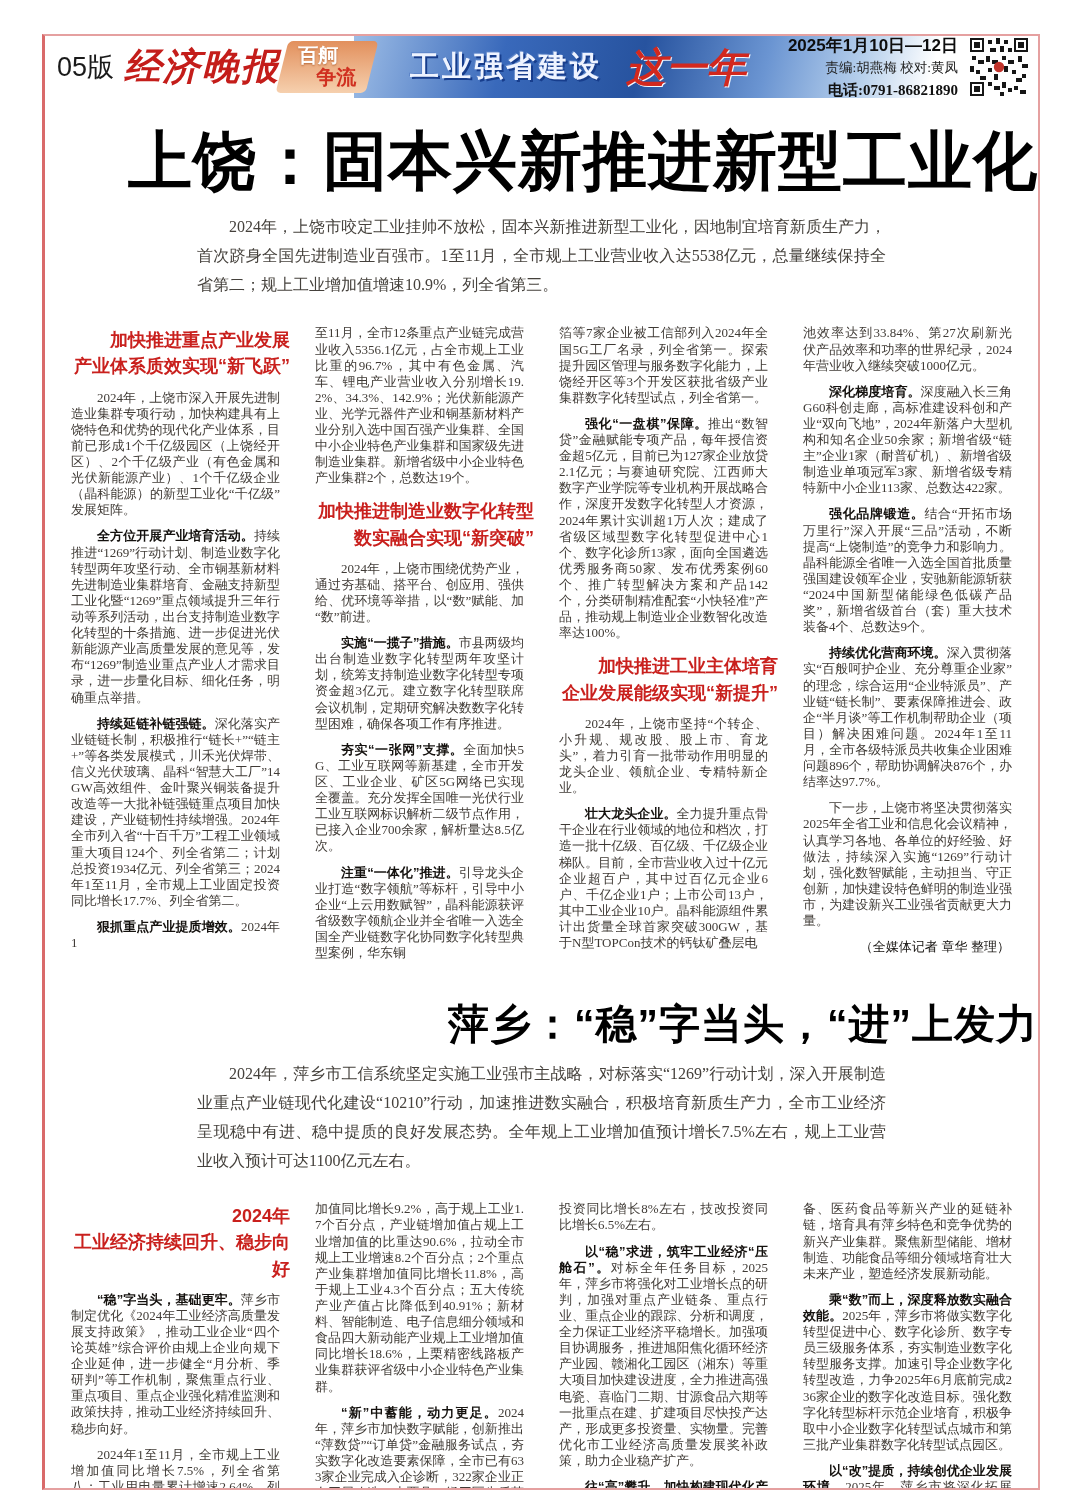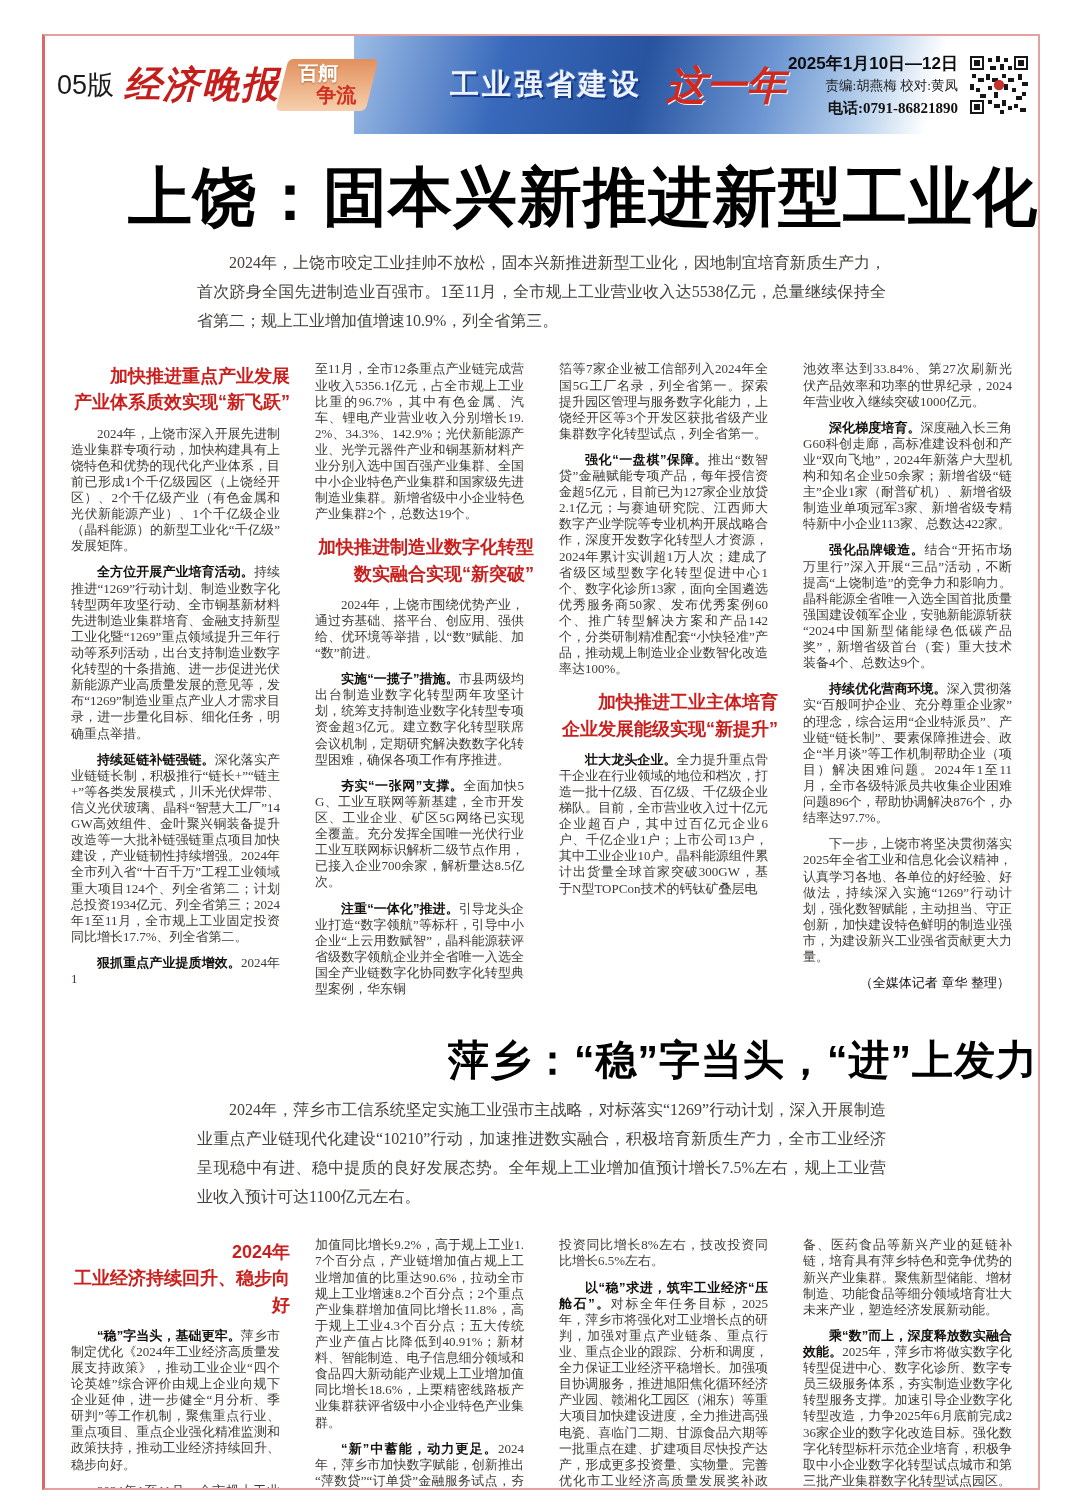--- a/index.html
+++ b/index.html
@@ -2,32 +2,32 @@
 <html lang="zh"><head>
 <meta charset="utf-8">
 <style>
   html,body{margin:0;padding:0;background:#f6f4f1;}
   body{width:1080px;height:1506px;position:relative;overflow:hidden;
        font-family:"Liberation Serif",serif;background:#fff;}
   .frame{position:absolute;left:42px;top:34px;width:998px;height:1456px;
          box-sizing:border-box;border:2px solid #e5a0a0;border-left:3px solid #d96a6a;
          background:#fff;overflow:hidden;}
   
-  header{display:flex;align-items:stretch;height:98px;position:relative;}
+  header{display:flex;align-items:stretch;height:62px;position:relative;}
   .masthead-block{display:flex;align-items:center;gap:10px;padding:0 6px 0 12px;background:#fff;z-index:3;}
   .edition{font-family:"Liberation Sans",sans-serif;font-size:27px;color:#1a1a1a;}
   .masthead-logo{font-size:37px;font-weight:bold;font-style:italic;color:#c41d1a;letter-spacing:2px;}
   .tag{align-self:center;transform:skewX(-14deg);background:linear-gradient(180deg,#e2905d,#f6d0ae);
        border-radius:5px;padding:3px 16px 5px;margin:0 -18px 0 -4px;z-index:4;line-height:1.1;}
   .tag-inner{transform:skewX(14deg);font-family:"Liberation Sans",sans-serif;font-weight:900;font-size:20px;}
   .tag-l1{color:#fff;text-shadow:0 1px 2px #b86a3a;}
   .tag-l2{color:#d03020;padding-left:18px;}
   .banner{flex:1;position:relative;display:flex;align-items:center;
           background:linear-gradient(104deg,#9dbde6 0%,#3969bb 22%,#27539f 42%,#6b95d2 60%,#b7d0ec 74%,#ffffff 84%);}
-  .banner-title{margin-left:96px;font-family:"Liberation Sans",sans-serif;font-weight:900;font-size:29px;
+  .banner-title{margin-left:56px;font-family:"Liberation Sans",sans-serif;font-weight:900;font-size:29px;
                 color:#eef3ff;letter-spacing:3px;text-shadow:2px 2px 0 #173d8c,-1px -1px 0 #5d85c9;white-space:nowrap;}
   .banner-callig{font-size:40px;font-weight:bold;font-style:italic;color:#d2281e;margin-left:24px;
                  text-shadow:1px 1px 0 #f4f8ff;white-space:nowrap;}
   .pubinfo{margin-left:auto;text-align:right;line-height:1.5;padding-right:8px;z-index:3;}
   .pub-date{font-size:17px;font-weight:bold;color:#0d0d0d;font-family:"Liberation Sans",sans-serif;}
   .pub-eds{font-size:13.5px;color:#222;}
   .pub-phone{font-size:15px;color:#111;font-weight:bold;}
   .qr{align-self:center;margin:0 10px 0 4px;flex:0 0 auto;}
   
   h1{font-family:"Liberation Sans",sans-serif;font-weight:900;color:#000;text-align:right;
@@ -137,20 +137,21 @@
           <h3>加快推进制造业数字化转型<br>数实融合实现“新突破”</h3>
           <p>2024年，上饶市围绕优势产业，通过夯基础、搭平台、创应用、强供给、优环境等举措，以“数”赋能、加“数”前进。</p>
           <p><b>实施“一揽子”措施。</b>市县两级均出台制造业数字化转型两年攻坚计划，统筹支持制造业数字化转型专项资金超3亿元。建立数字化转型联席会议机制，定期研究解决数数字化转型困难，确保各项工作有序推进。</p>
           <p><b>夯实“一张网”支撑。</b>全面加快5G、工业互联网等新基建，全市开发区、工业企业、矿区5G网络已实现全覆盖。充分发挥全国唯一光伏行业工业互联网标识解析二级节点作用，已接入企业700余家，解析量达8.5亿次。</p>
           <p><b>注重“一体化”推进。</b>引导龙头企业打造“数字领航”等标杆，引导中小企业“上云用数赋智”，晶科能源获评省级数字领航企业并全省唯一入选全国全产业链数字化协同数字化转型典型案例，华东铜</p>
         </div>
         <div class="col">
           <p class="cont">箔等7家企业被工信部列入2024年全国5G工厂名录，列全省第一。探索提升园区管理与服务数字化能力，上饶经开区等3个开发区获批省级产业集群数字化转型试点，列全省第一。</p>
           <p><b>强化“一盘棋”保障。</b>推出“数智贷”金融赋能专项产品，每年授信资金超5亿元，目前已为127家企业放贷2.1亿元；与赛迪研究院、江西师大数字产业学院等专业机构开展战略合作，深度开发数字化转型人才资源，2024年累计实训超1万人次；建成了省级区域型数字化转型促进中心1个、数字化诊所13家，面向全国遴选优秀服务商50家、发布优秀案例60个、推广转型解决方案和产品142个，分类研制精准配套“小快轻准”产品，推动规上制造业企业数智化改造率达100%。</p>
           <h3>加快推进工业主体培育<br>企业发展能级实现“新提升”</h3>
+          <p>2024年，上饶市坚持“个转企、小升规、规改股、股上市、育龙头”，着力引育一批带动作用明显的龙头企业、领航企业、专精特新企业。</p>
           <p><b>壮大龙头企业。</b>全力提升重点骨干企业在行业领域的地位和档次，打造一批十亿级、百亿级、千亿级企业梯队。目前，全市营业收入过十亿元企业超百户，其中过百亿元企业6户、千亿企业1户；上市公司13户，其中工业企业10户。晶科能源组件累计出货量全球首家突破300GW，基于N型TOPCon技术的钙钛矿叠层电</p>
         </div>
         <div class="col">
           <p class="cont">池效率达到33.84%、第27次刷新光伏产品效率和功率的世界纪录，2024年营业收入继续突破1000亿元。</p>
           <p><b>深化梯度培育。</b>深度融入长三角G60科创走廊，高标准建设科创和产业“双向飞地”，2024年新落户大型机构和知名企业50余家；新增省级“链主”企业1家（耐普矿机）、新增省级制造业单项冠军3家、新增省级专精特新中小企业113家、总数达422家。</p>
           <p><b>强化品牌锻造。</b>结合“开拓市场万里行”深入开展“三品”活动，不断提高“上饶制造”的竞争力和影响力。晶科能源全省唯一入选全国首批质量强国建设领军企业，安驰新能源斩获“2024中国新型储能绿色低碳产品奖”，新增省级首台（套）重大技术装备4个、总数达9个。</p>
           <p><b>持续优化营商环境。</b>深入贯彻落实“百般呵护企业、充分尊重企业家”的理念，综合运用“企业特派员”、产业链“链长制”、要素保障推进会、政企“半月谈”等工作机制帮助企业（项目）解决困难问题。2024年1至11月，全市各级特派员共收集企业困难问题896个，帮助协调解决876个，办结率达97.7%。</p>
           <p>下一步，上饶市将坚决贯彻落实2025年全省工业和信息化会议精神，认真学习各地、各单位的好经验、好做法，持续深入实施“1269”行动计划，强化数智赋能，主动担当、守正创新，加快建设特色鲜明的制造业强市，为建设新兴工业强省贡献更大力量。</p>
           <p class="byline">（全媒体记者 章华 整理）</p>
         </div>

